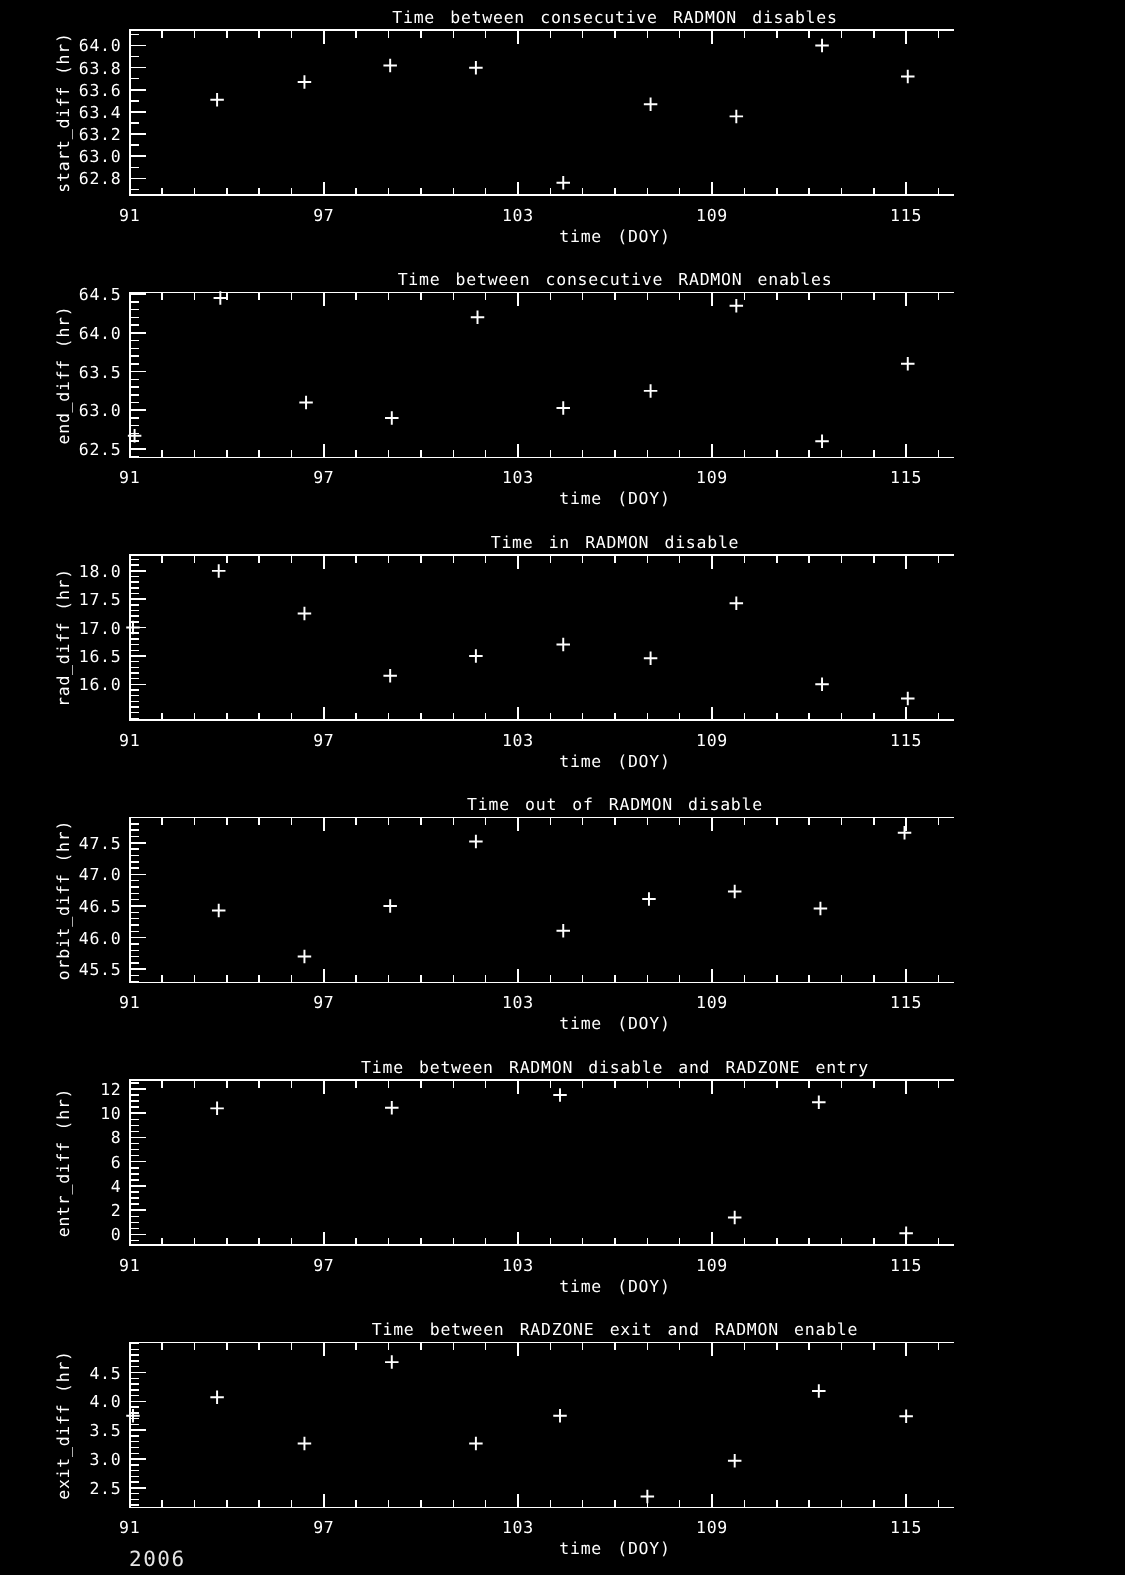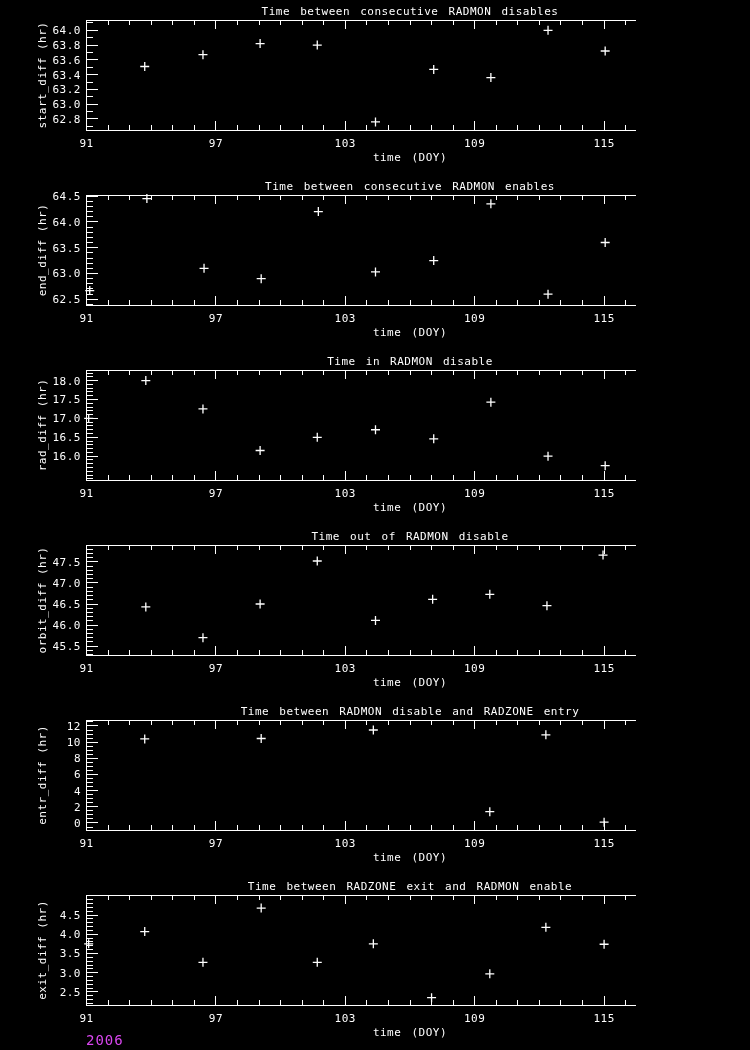--- a/index.html
+++ b/index.html
@@ -1,21 +1,21 @@
 <!DOCTYPE html>
 <html><head>
 <meta charset="utf-8">
 <style>
   html,body{margin:0;padding:0;background:#000;}
   .stage{position:relative;width:636px;height:1050px;background:#000;overflow:hidden;
          font-family:"DejaVu Sans Mono","Liberation Mono",monospace;}
   svg text{fill:#fff;font-family:"DejaVu Sans Mono","Liberation Mono",monospace;
            font-size:11px;letter-spacing:0.5px;}
   svg text.title,svg text.xlab{word-spacing:3px;}
-  .year{position:absolute;left:86px;top:1032px;color:#d946ef;font-size:14px;letter-spacing:1px;}
+  .year{position:absolute;left:86px;top:1032px;color:#e5e5e5;font-size:14px;letter-spacing:1px;}
 </style>
 </head>
 <body>
 
 <div class="stage">
   <svg id="plots" width="750" height="1050" viewBox="0 0 750 1050">
       <g transform="translate(0,0)">
         <text x="410" y="15" text-anchor="middle" class="title">Time between consecutive RADMON disables</text>
         <text x="410" y="161" text-anchor="middle" class="xlab">time (DOY)</text>
         <text transform="translate(46,75) rotate(-90)" text-anchor="middle">start_diff (hr)</text>

